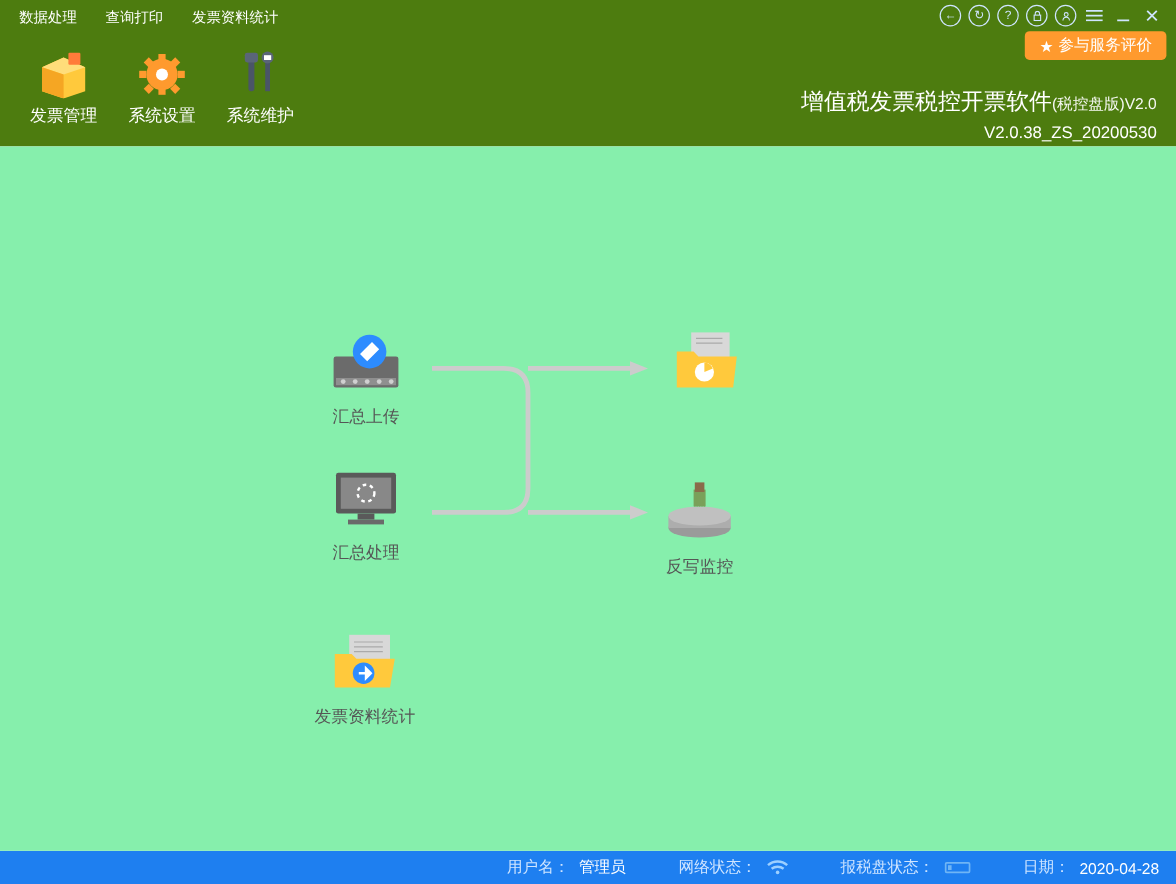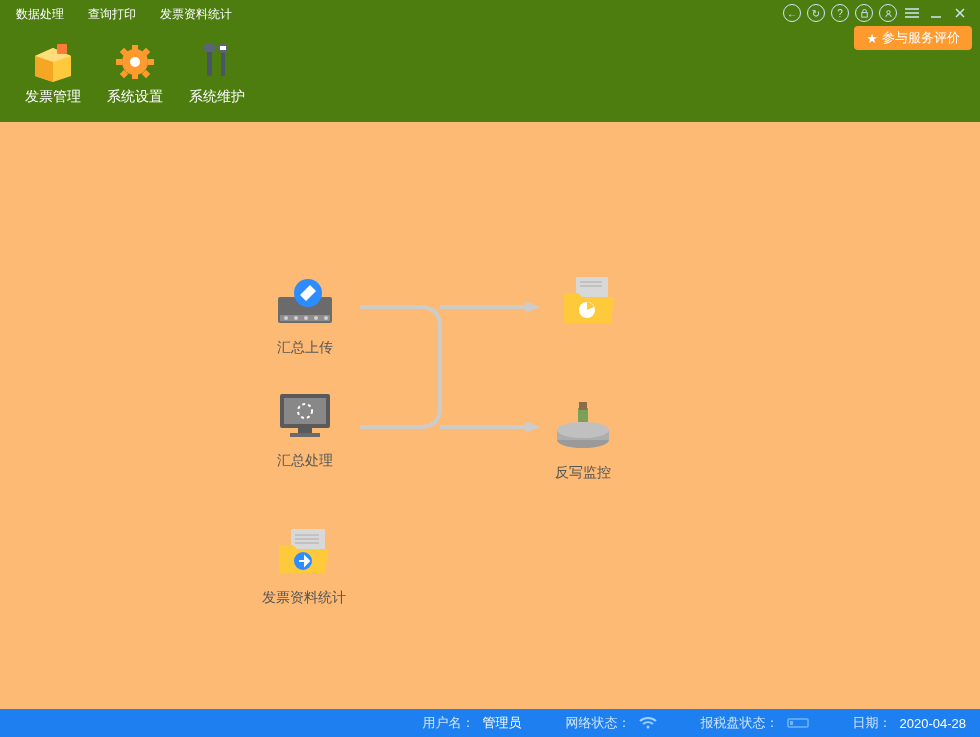--- a/index.html
+++ b/index.html
@@ -16,21 +16,21 @@
 .toolbar { display: flex; align-items: flex-end; padding: 8px 12px 10px 12px; position: relative; }
 .tool { display: flex; flex-direction: column; align-items: center; width: 82px; cursor: pointer; padding: 6px 0; border-radius: 4px; }
 .tool.active { background: rgba(255,255,255,0.22); }
 .tool-icon { width: 48px; height: 40px; margin-bottom: 6px; display: flex; align-items: center; justify-content: center; }
 .tool-label { font-size: 14px; }
 .tool.active .tool-label { color: #ffe56b; }
 .app-title { position: absolute; right: 16px; top: 44px; text-align: right; }
 .app-title-main { font-size: 19px; }
 .app-title-sub { font-size: 13px; opacity: 0.95; }
 .app-ver { font-size: 14px; margin-top: 4px; }
-.content { flex: 1; position: relative; background: #fdba74; }
+.content { flex: 1; position: relative; background: #86efac; }
 .func { position: absolute; display: flex; flex-direction: column; align-items: center; cursor: pointer; }
 .func-icon { width: 70px; height: 60px; display: flex; align-items: center; justify-content: center; }
 .func-label { font-size: 14px; color: #555; margin-top: 6px; text-align: center; line-height: 1.35; }
 .statusbar { background: #1e7ff0; color: #fff; height: 28px; display: flex; align-items: center; padding: 10px 14px; font-size: 13px; }
 .status-group { display: flex; gap: 44px; margin-left: auto; }
 .status-pair { display: flex; align-items: center; gap: 8px; }
 .status-label { color: #cfe5ff; }
 .arrow { position: absolute; }
 svg { display: block; }
 </style>
@@ -122,20 +122,26 @@
         <svg width="44" height="40" viewBox="0 0 44 40">
             <rect x="12" y="6" width="5" height="28" fill="#4a5568" rx="2"></rect>
             <rect x="9" y="2" width="11" height="8" fill="#5a6578" rx="2"></rect>
             <rect x="26" y="8" width="4" height="26" fill="#4a5568"></rect>
             <circle cx="28" cy="6" r="5" fill="#5a6578"></circle>
             <rect x="25" y="4" width="6" height="4" fill="#fff"></rect>
           </svg>
       </div>
       <span class="tool-label">系统维护</span>
     </div>
+    <div class="app-title">
+      <div>
+        <span class="app-title-main">增值税发票税控开票软件</span><span class="app-title-sub">(税控盘版)V2.0</span>
+      </div>
+      <div class="app-ver">V2.0.38_ZS_20200530</div>
+    </div>
   </div>
 </div>
 
 <div class="content">
 
   <svg class="arrow" style="left:340px; top:155px;" width="220" height="220">
     <path d="M20 30 L80 30 Q100 30 100 50 L100 130 Q100 150 80 150 L20 150" fill="none" stroke="#ccc" stroke-width="4"></path>
     <path d="M100 30 Q100 30 120 30 L185 30" fill="none" stroke="#ccc" stroke-width="4"></path>
     <polygon points="185,24 200,30 185,36" fill="#ccc"></polygon>
     <path d="M100 150 Q100 150 120 150 L185 150" fill="none" stroke="#ccc" stroke-width="4"></path>

